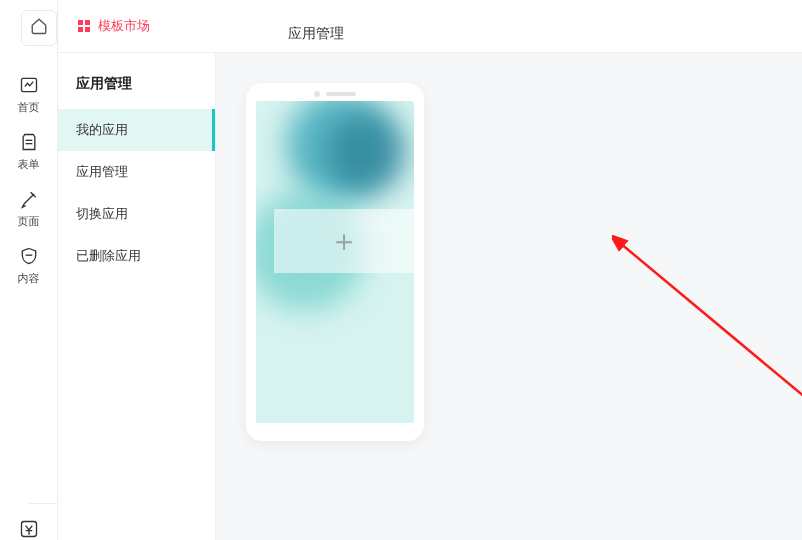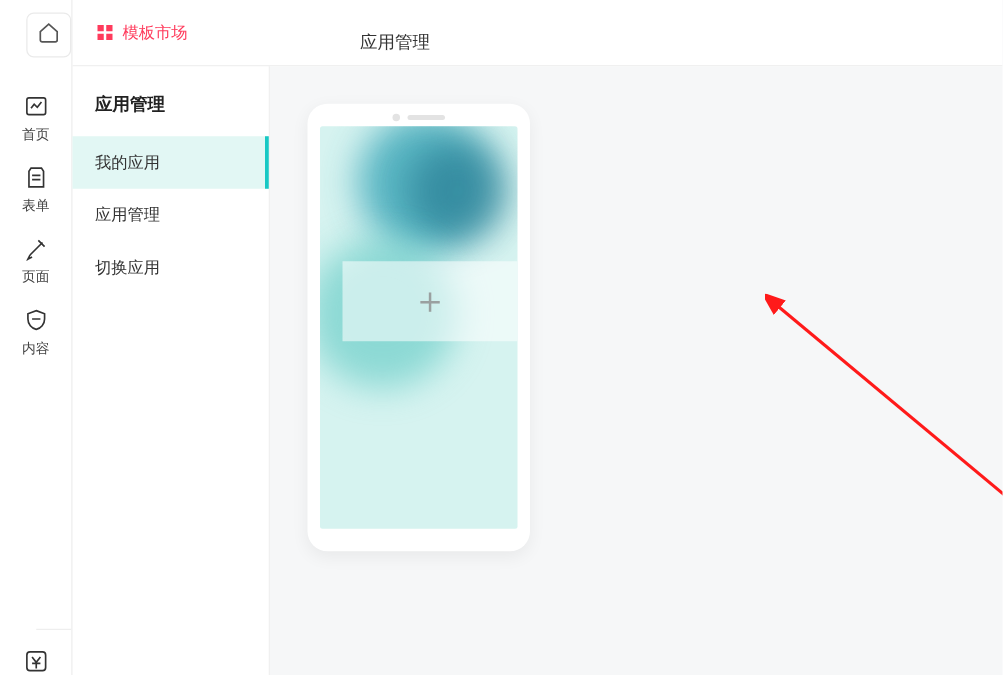--- a/index.html
+++ b/index.html
@@ -116,20 +116,21 @@
         <div class="tab active"><span>应用管理</span></div>
       </div>
     </div>
 
     <div class="content">
       <div class="sidebar">
         <div class="sb-title">应用管理</div>
         <div class="sb-item active"><span>我的应用</span></div>
         <div class="sb-item"><span>应用管理</span></div>
         <div class="sb-item"><span>切换应用</span></div>
+        <div class="sb-item"><span>已删除应用</span></div>
       </div>
 
       <div class="canvas">
         <div class="phone">
           <div class="phone-notch">
               <span class="dot"></span>
               <span class="bar"></span>
             </div>
           <div class="phone-screen">
             <div class="blob b1"></div>

